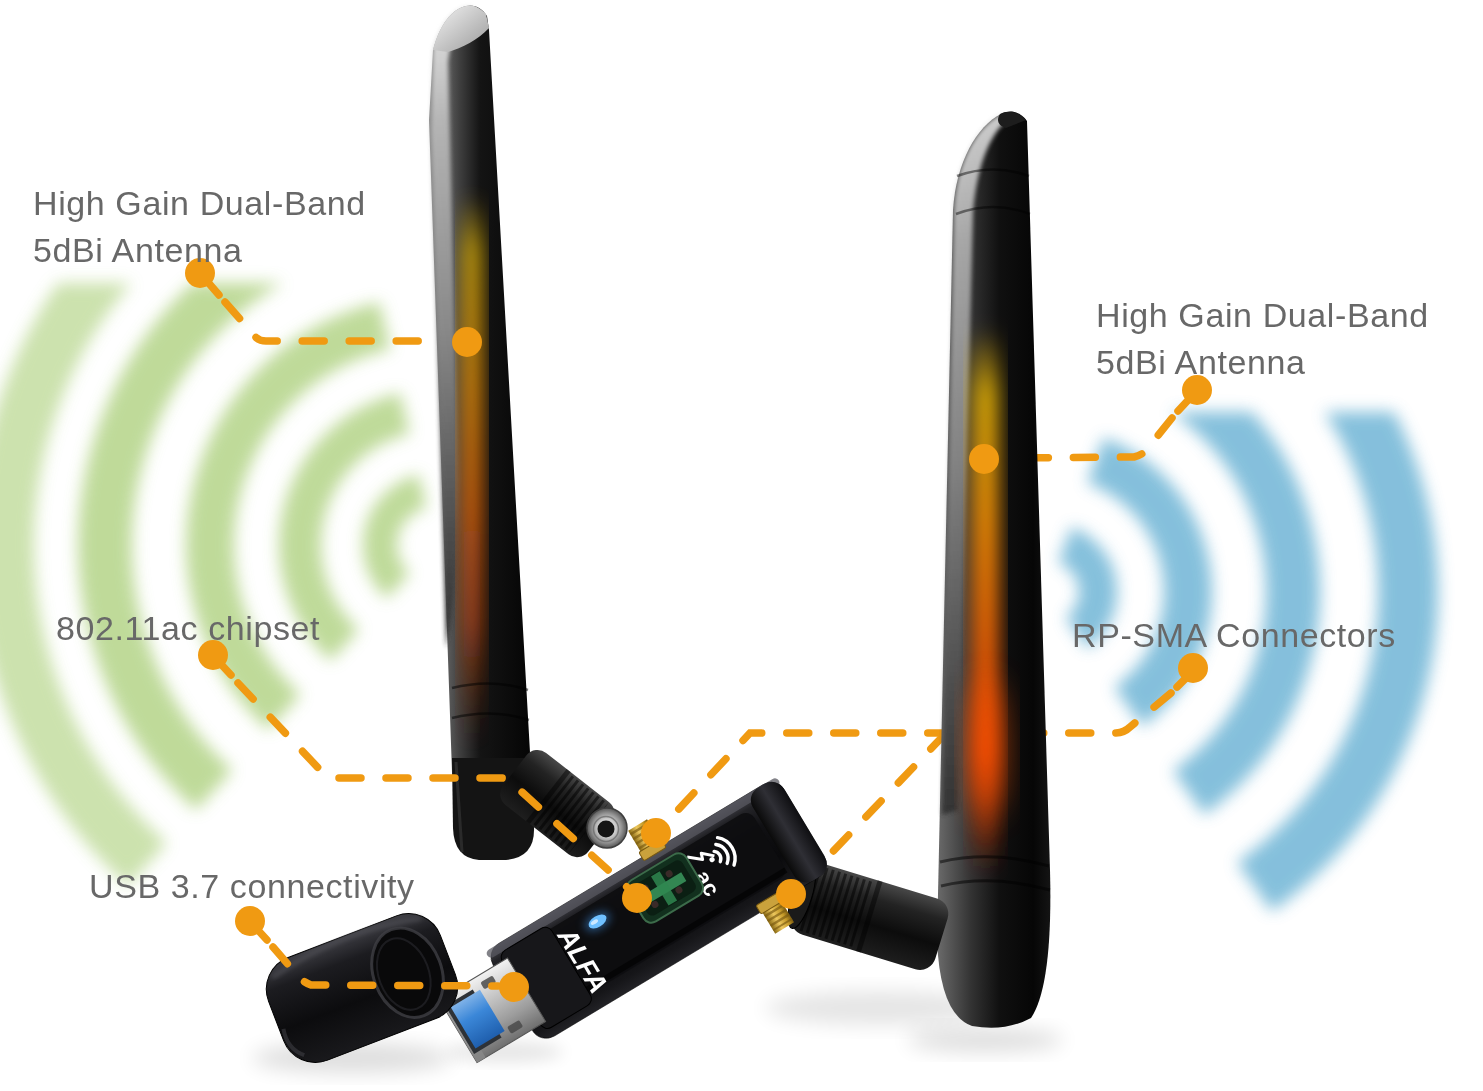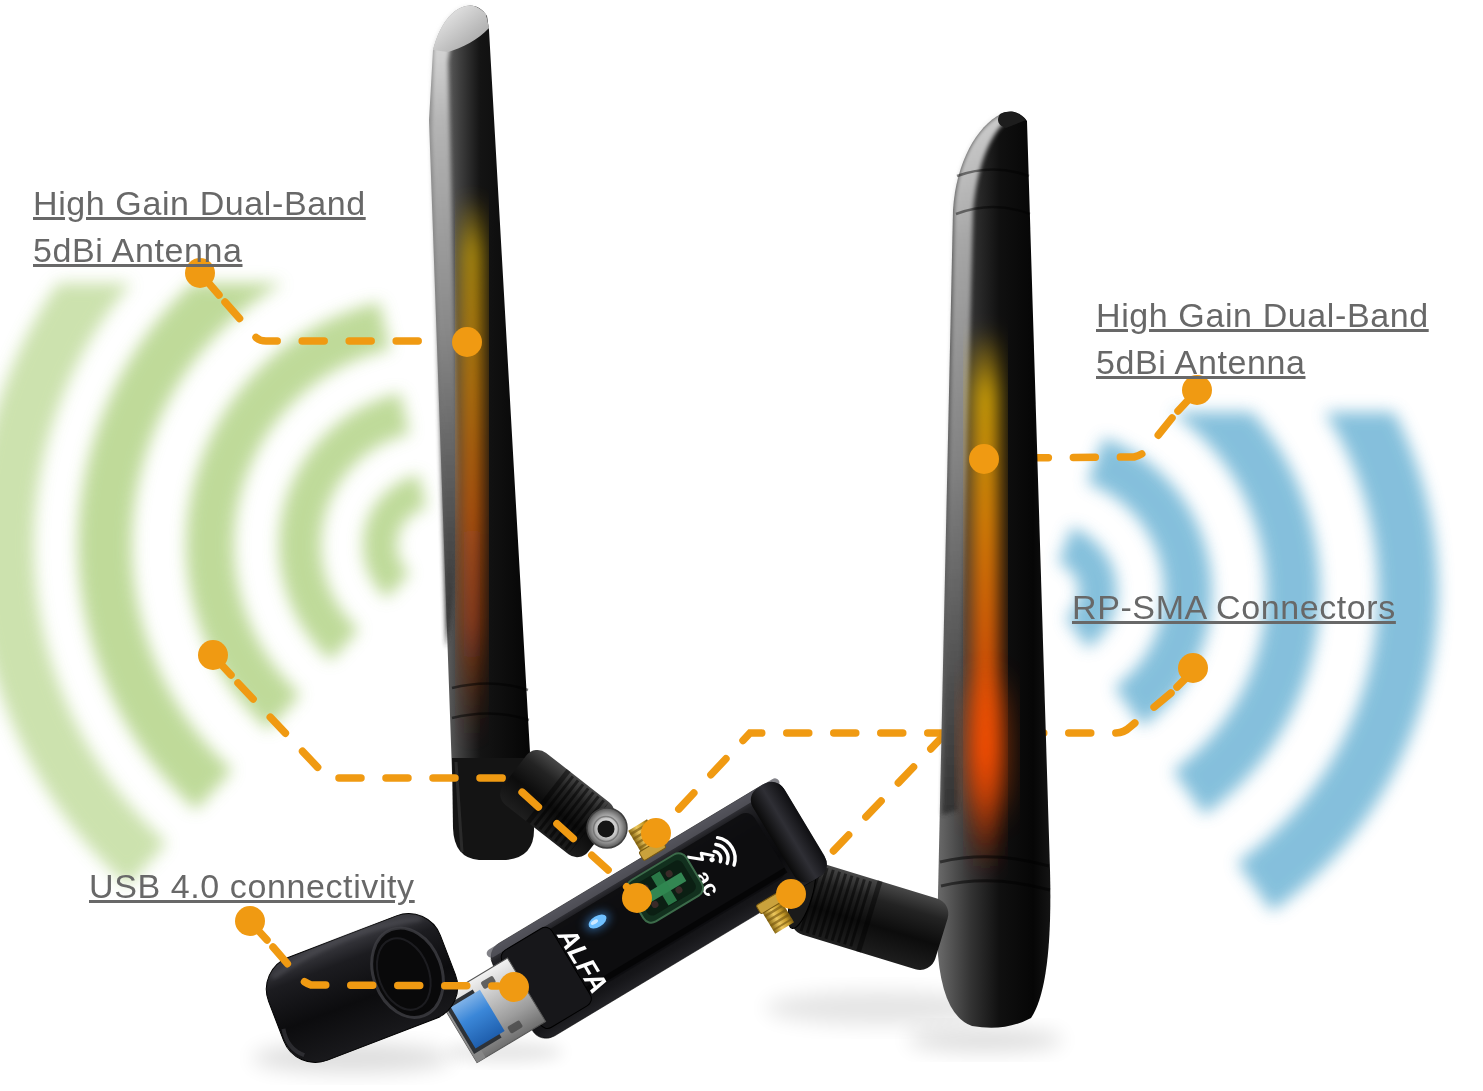--- a/index.html
+++ b/index.html
@@ -12,21 +12,20 @@
   }
   .stage svg{position:absolute;left:0;top:0;}
   .callout-label{
     position:absolute;
     color:#686868;
     font-size:34px;
     line-height:47px;
     letter-spacing:0.6px;
     white-space:nowrap;
     user-select:none;
-    text-decoration:underline;
   }
 </style>
 </head>
 <body>
 
 <div class="stage">
 
 <svg width="1483" height="1091" viewBox="0 0 1483 1091">
   <defs>
     <filter id="b8" x="-40%" y="-40%" width="180%" height="180%">
@@ -328,23 +327,24 @@
   <span>5dBi Antenna</span>
 </div>
 
 <div class="callout-label" style="left:1096px; top:292px;">
   <span>High Gain Dual-Band</span><br>
   <span>5dBi Antenna</span>
 </div>
 
 <div class="callout-label" style="left:56px;  top:558px;">
   <br>
-</div>
-
-<div class="callout-label" style="left:1072px; top:584px;">
+  <span>802.11ac chipset</span>
+</div>
+
+<div class="callout-label" style="left:1072px; top:612px;">
   <span>RP-SMA Connectors</span>
 </div>
 
 <div class="callout-label" style="left:89px; top:863px;">
-  <span>USB 4.0 connectivity</span>
+  <span>USB 3.7 connectivity</span>
 </div>
 
 </div>
 
 </body></html>

